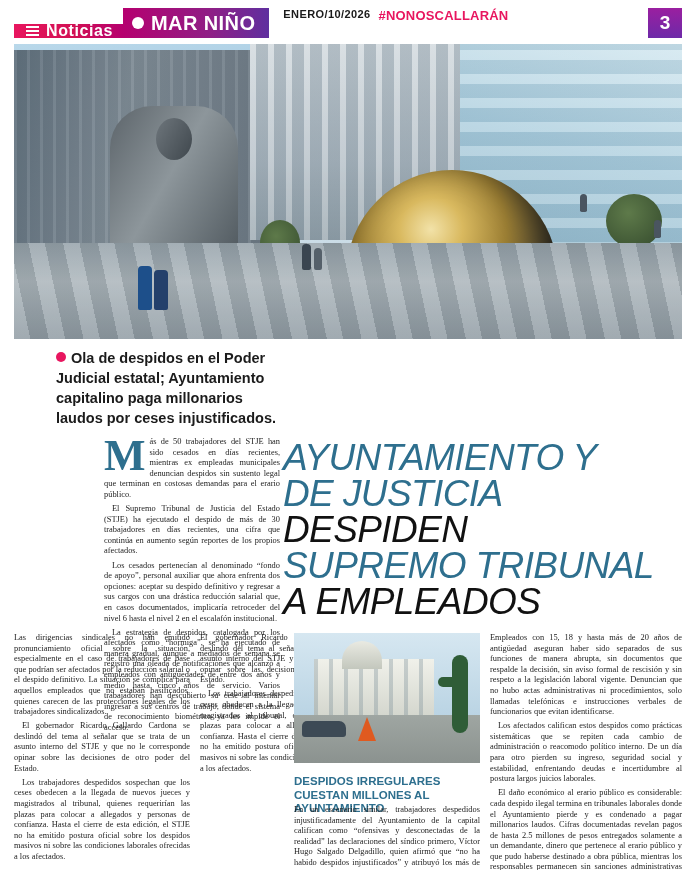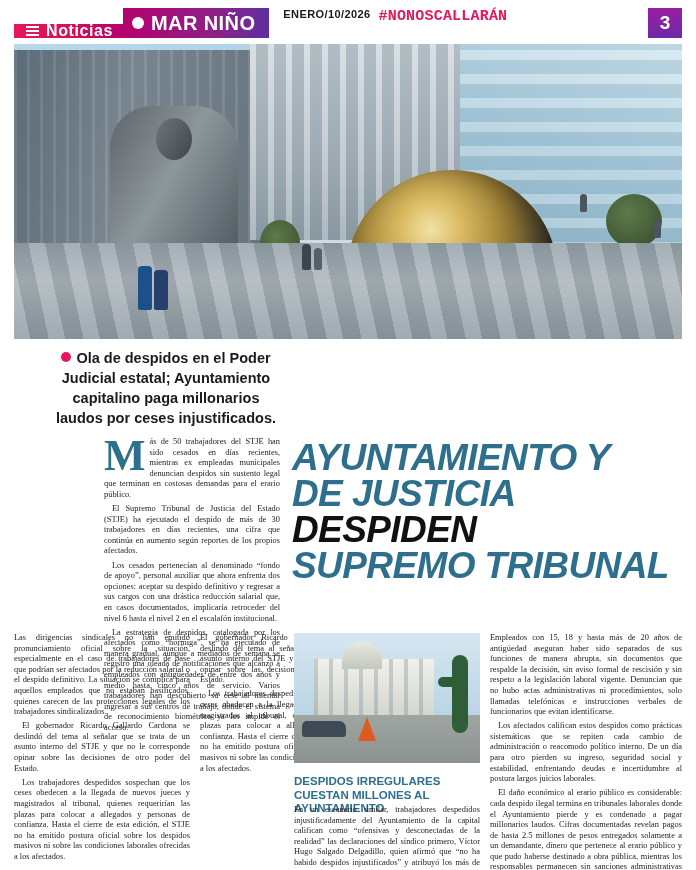--- a/index.html
+++ b/index.html
@@ -78,23 +78,23 @@
     gap: 8px;
   }
   .mast-date .date-txt {
     font-family: "Liberation Sans", sans-serif;
     font-weight: bold;
     font-size: 11px;
     color: #1a1a1a;
     letter-spacing: 0.4px;
   }
   .mast-date .hashtag {
-    font-family: Liberation Mono, monospace;
-    font-weight: bold;
-    font-size: 15px;
+    font-family: Liberation Sans, sans-serif;
+    font-weight: bold;
+    font-size: 13px;
     color: #e8165f;
     letter-spacing: 0.2px;
   }
   .mast-page {
     width: 34px;
     background: linear-gradient(180deg, #9a1fa0 0%, #6d2aa8 100%);
     color: #fff;
     font-family: "Liberation Sans", sans-serif;
     font-weight: bold;
     font-size: 19px;
@@ -227,45 +227,44 @@
     width: 40px; height: 46px;
     border-radius: 50%;
     background: radial-gradient(circle at 40% 35%, #5e7a4a, #33492c);
   }
   .t1 { left: 246px; top: 176px; }
   .t2 { left: 592px; top: 150px; width:56px; height:54px; }
 
   
   .deck {
     position: absolute;
-    top: 348px; left: 48px;
+    top: 348px; left: 56px;
     width: 236px;
     font-family: "Liberation Sans", sans-serif;
     font-weight: bold;
     font-size: 14.5px;
     line-height: 20px;
     color: #1b1b1b;
-    text-align: center;
   }
   .deck .bullet {
     display: inline-block;
     width: 10px; height: 10px;
     border-radius: 50%;
     background: #e8165f;
     margin-right: 5px;
     vertical-align: 1px;
   }
 
   
   .headline {
     position: absolute;
-    top: 440px; left: 292px;
+    top: 440px; left: 283px;
     width: 392px;
     font-family: "Liberation Sans", sans-serif;
-    font-weight: bold;
+    font-weight: normal;
     font-style: italic;
     font-size: 37px;
     line-height: 36px;
     letter-spacing: -0.6px;
     color: #2e6f8e;
     text-transform: uppercase;
   }
   .headline .bk { color: #111111; }
 
   
@@ -410,20 +409,21 @@
   </div>
 
   <div class="deck">
     <span class="bullet"></span><span>Ola de despidos en el Poder Judicial estatal; Ayuntamiento capitalino paga millonarios laudos por ceses injustificados.</span>
   </div>
 
   <div class="headline">
     <div>AYUNTAMIENTO Y</div>
     <div><span>DE JUSTICIA </span><span class="bk">DESPIDEN</span></div>
     <div>SUPREMO TRIBUNAL</div>
+    <div class="bk">A EMPLEADOS</div>
   </div>
 
   <div class="col col1">
     <p class="first"><span class="dropcap">M</span><span>ás de 50 trabajadores del STJE han sido cesados en días recientes, mientras ex empleadas municipales denuncian despidos sin sustento legal que terminan en costosas demandas para el erario público.</span></p>
     <p>El Supremo Tribunal de Justicia del Estado (STJE) ha ejecutado el despido de más de 30 trabajadores en días recientes, una cifra que continúa en aumento según reportes de los propios afectados.</p>
     <p>Los cesados pertenecían al denominado “fondo de apoyo”, personal auxiliar que ahora enfrenta dos opciones: aceptar su despido definitivo y regresar a sus cargos con una drástica reducción salarial que, en casos documentados, implicaría retroceder del nivel 6 hasta el nivel 2 en el escalafón institucional.</p>
     <p>La estrategia de despidos, catalogada por los afectados como “hormiga”, se ha ejecutado de manera gradual, aunque a mediados de semana se registró una oleada de notificaciones que alcanzó a empleados con antigüedades de entre dos años y medio hasta cinco años de servicio. Varios trabajadores han descubierto su cese al intentar ingresar a sus centros de trabajo, donde el sistema de reconocimiento biométrico ya les impide el acceso.</p>
   </div>
 
   <div class="col col2">

